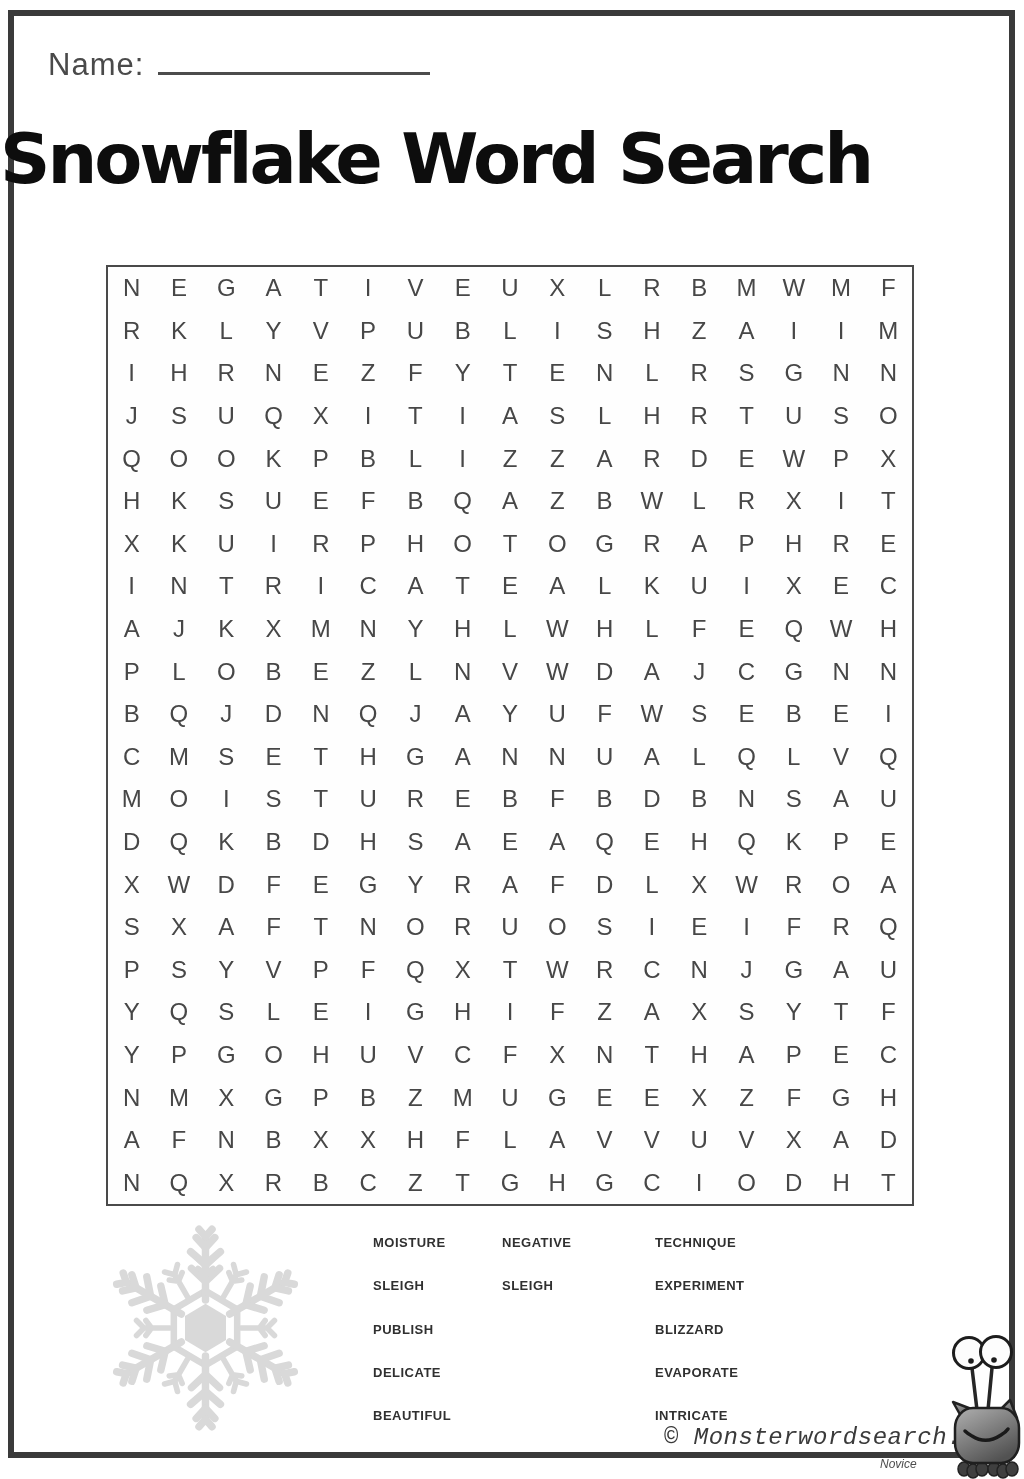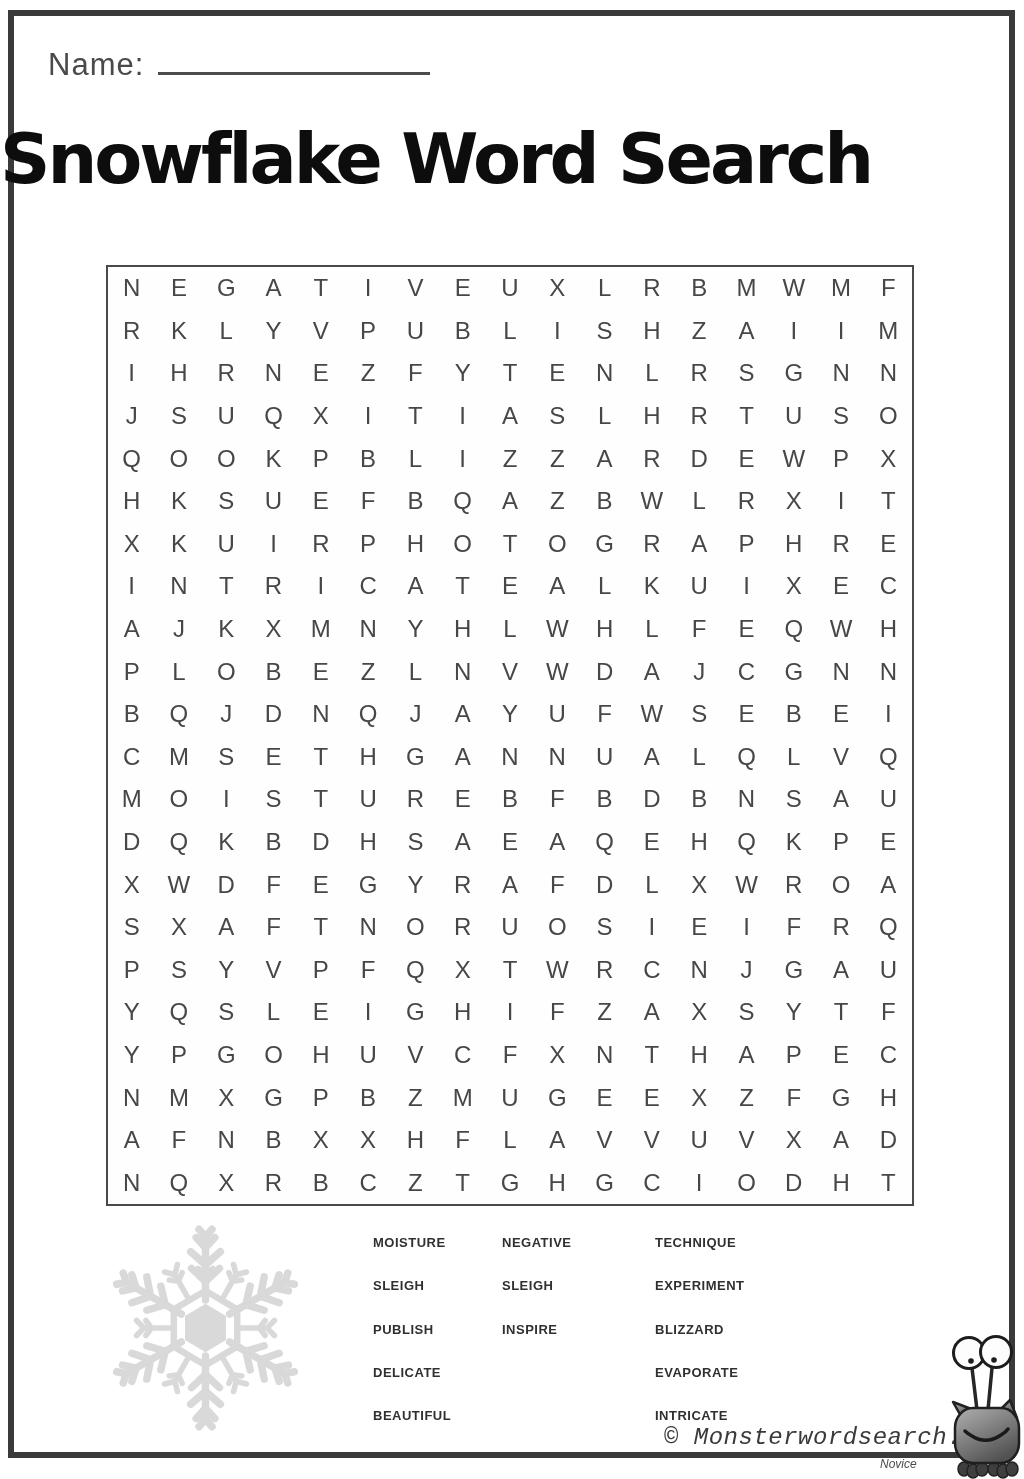--- a/index.html
+++ b/index.html
@@ -562,21 +562,20 @@
       <div class="word-col">
         <div class="word">MOISTURE</div>
         <div class="word">SLEIGH</div>
         <div class="word">PUBLISH</div>
         <div class="word">DELICATE</div>
         <div class="word">BEAUTIFUL</div>
       </div>
       <div class="word-col">
         <div class="word">NEGATIVE</div>
         <div class="word">SLEIGH</div>
-        <div class="word">INSPIRE</div>
       </div>
       <div class="word-col">
         <div class="word">TECHNIQUE</div>
         <div class="word">EXPERIMENT</div>
         <div class="word">BLIZZARD</div>
         <div class="word">EVAPORATE</div>
         <div class="word">INTRICATE</div>
       </div>
     </div>
 

